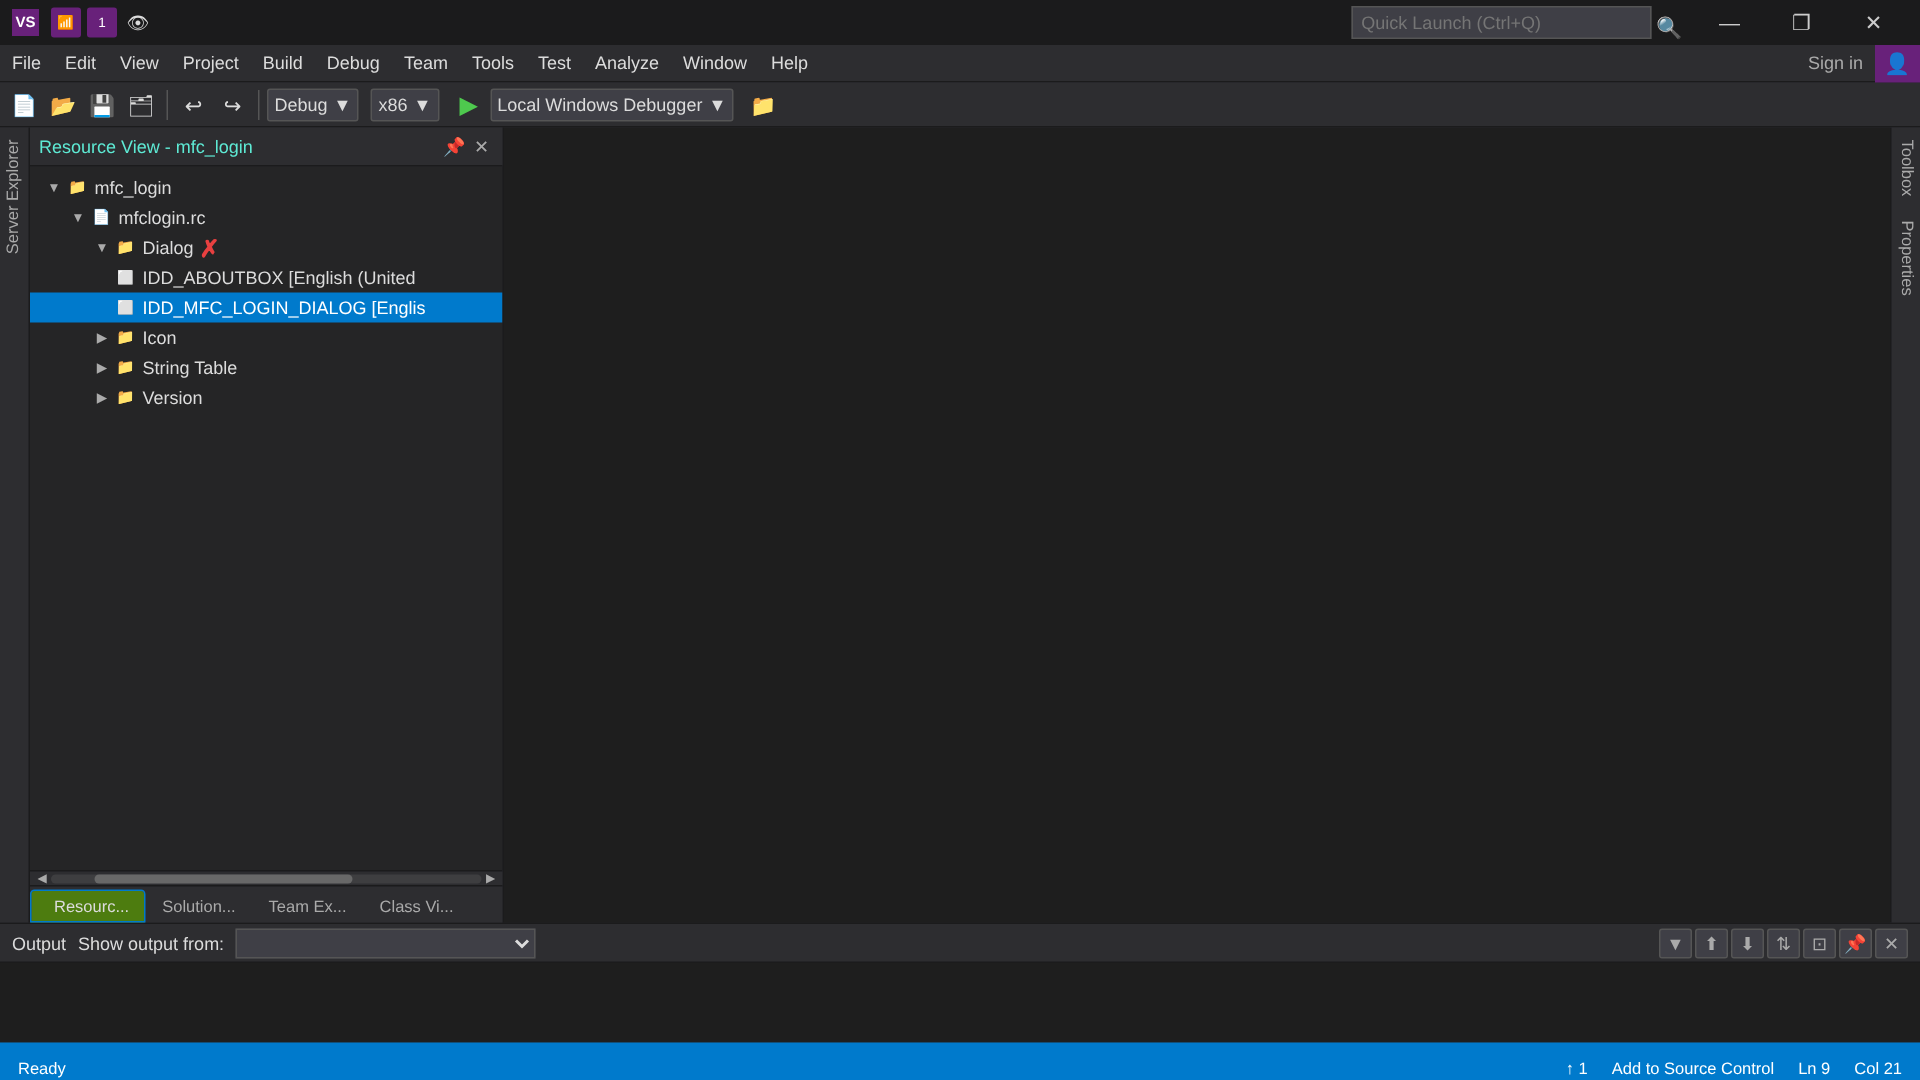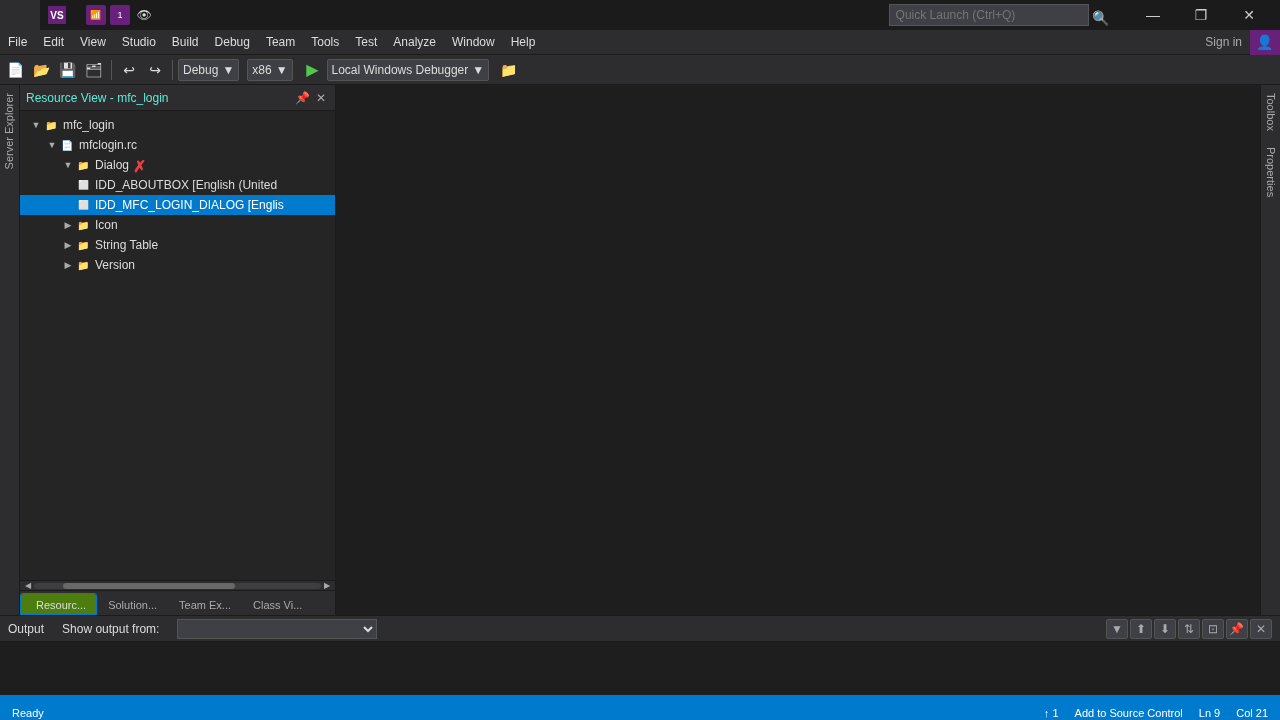--- a/index.html
+++ b/index.html
@@ -14,22 +14,21 @@
       position: relative;
     }
 
     
     #title-bar {
       height: 30px;
       background: #1b1b1c;
       display: flex;
       align-items: center;
       padding: 0 8px;
-      gap: 20px;
-      margin-left: 40px;
+      gap: 8px;
     }
     #title-bar .vs-logo {
       width: 18px; height: 18px;
       background: #68217a;
       display: flex; align-items: center; justify-content: center;
       font-size: 10px; color: white; font-weight: bold;
     }
     #title-bar .title-text {
       flex: 1;
       font-size: 12px;
@@ -297,21 +296,21 @@
       height: 80px;
       background: #1e1e1e;
       border-top: 1px solid #1b1b1c;
     }
     .output-header {
       height: 26px;
       background: #2d2d30;
       display: flex;
       align-items: center;
       padding: 0 8px;
-      gap: 18px;
+      gap: 8px;
       border-bottom: 1px solid #1b1b1c;
     }
     .output-title {
       font-size: 12px;
       color: #dcdcdc;
       flex: none;
     }
     .output-label {
       font-size: 12px;
       color: #dcdcdc;
@@ -381,21 +380,21 @@
     <span>—</span>
     <span>❐</span>
     <span class="close-btn">✕</span>
   </div>
 </div>
 
 <div id="menu-bar">
   <div class="menu-item">File</div>
   <div class="menu-item">Edit</div>
   <div class="menu-item">View</div>
-  <div class="menu-item">Studio</div>
+  <div class="menu-item">Project</div>
   <div class="menu-item">Build</div>
   <div class="menu-item">Debug</div>
   <div class="menu-item">Team</div>
   <div class="menu-item">Tools</div>
   <div class="menu-item">Test</div>
   <div class="menu-item">Analyze</div>
   <div class="menu-item">Window</div>
   <div class="menu-item">Help</div>
   <div style="margin-left:auto; padding-right:8px; font-size:12px; color:#aaa; cursor:pointer;">Sign in</div>
   <div style="width:30px;height:25px;background:#68217a;display:flex;align-items:center;justify-content:center;">

